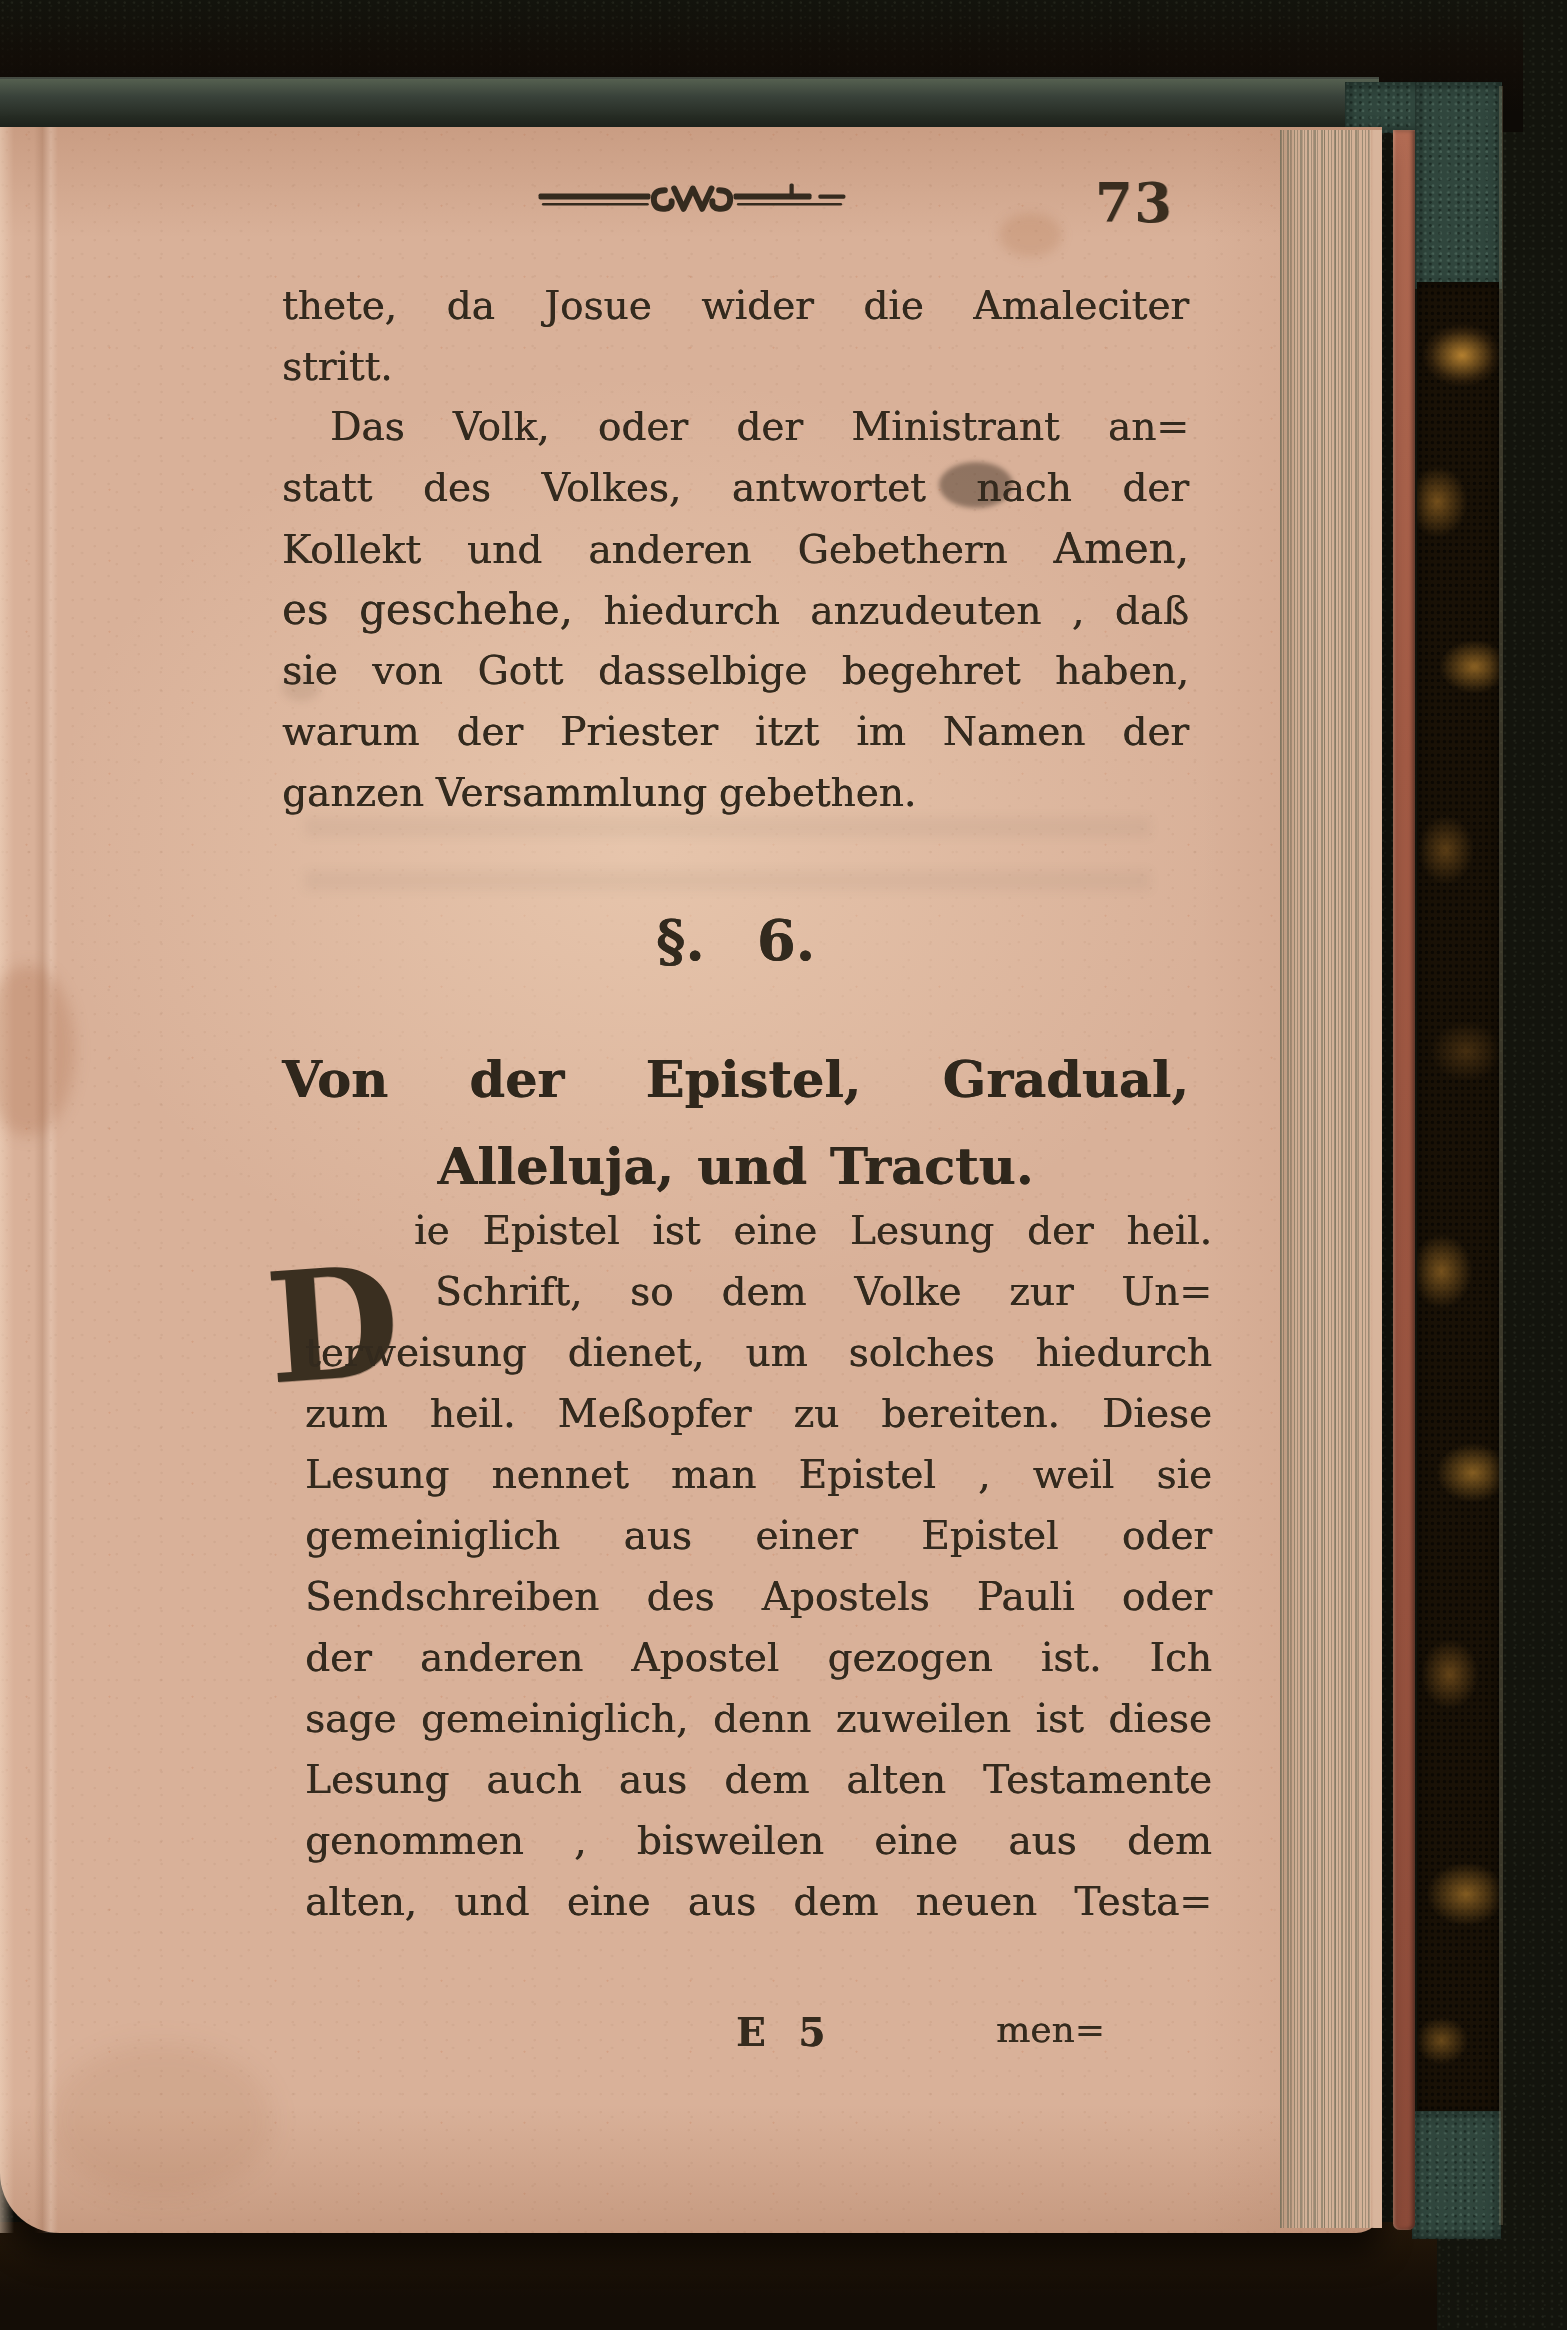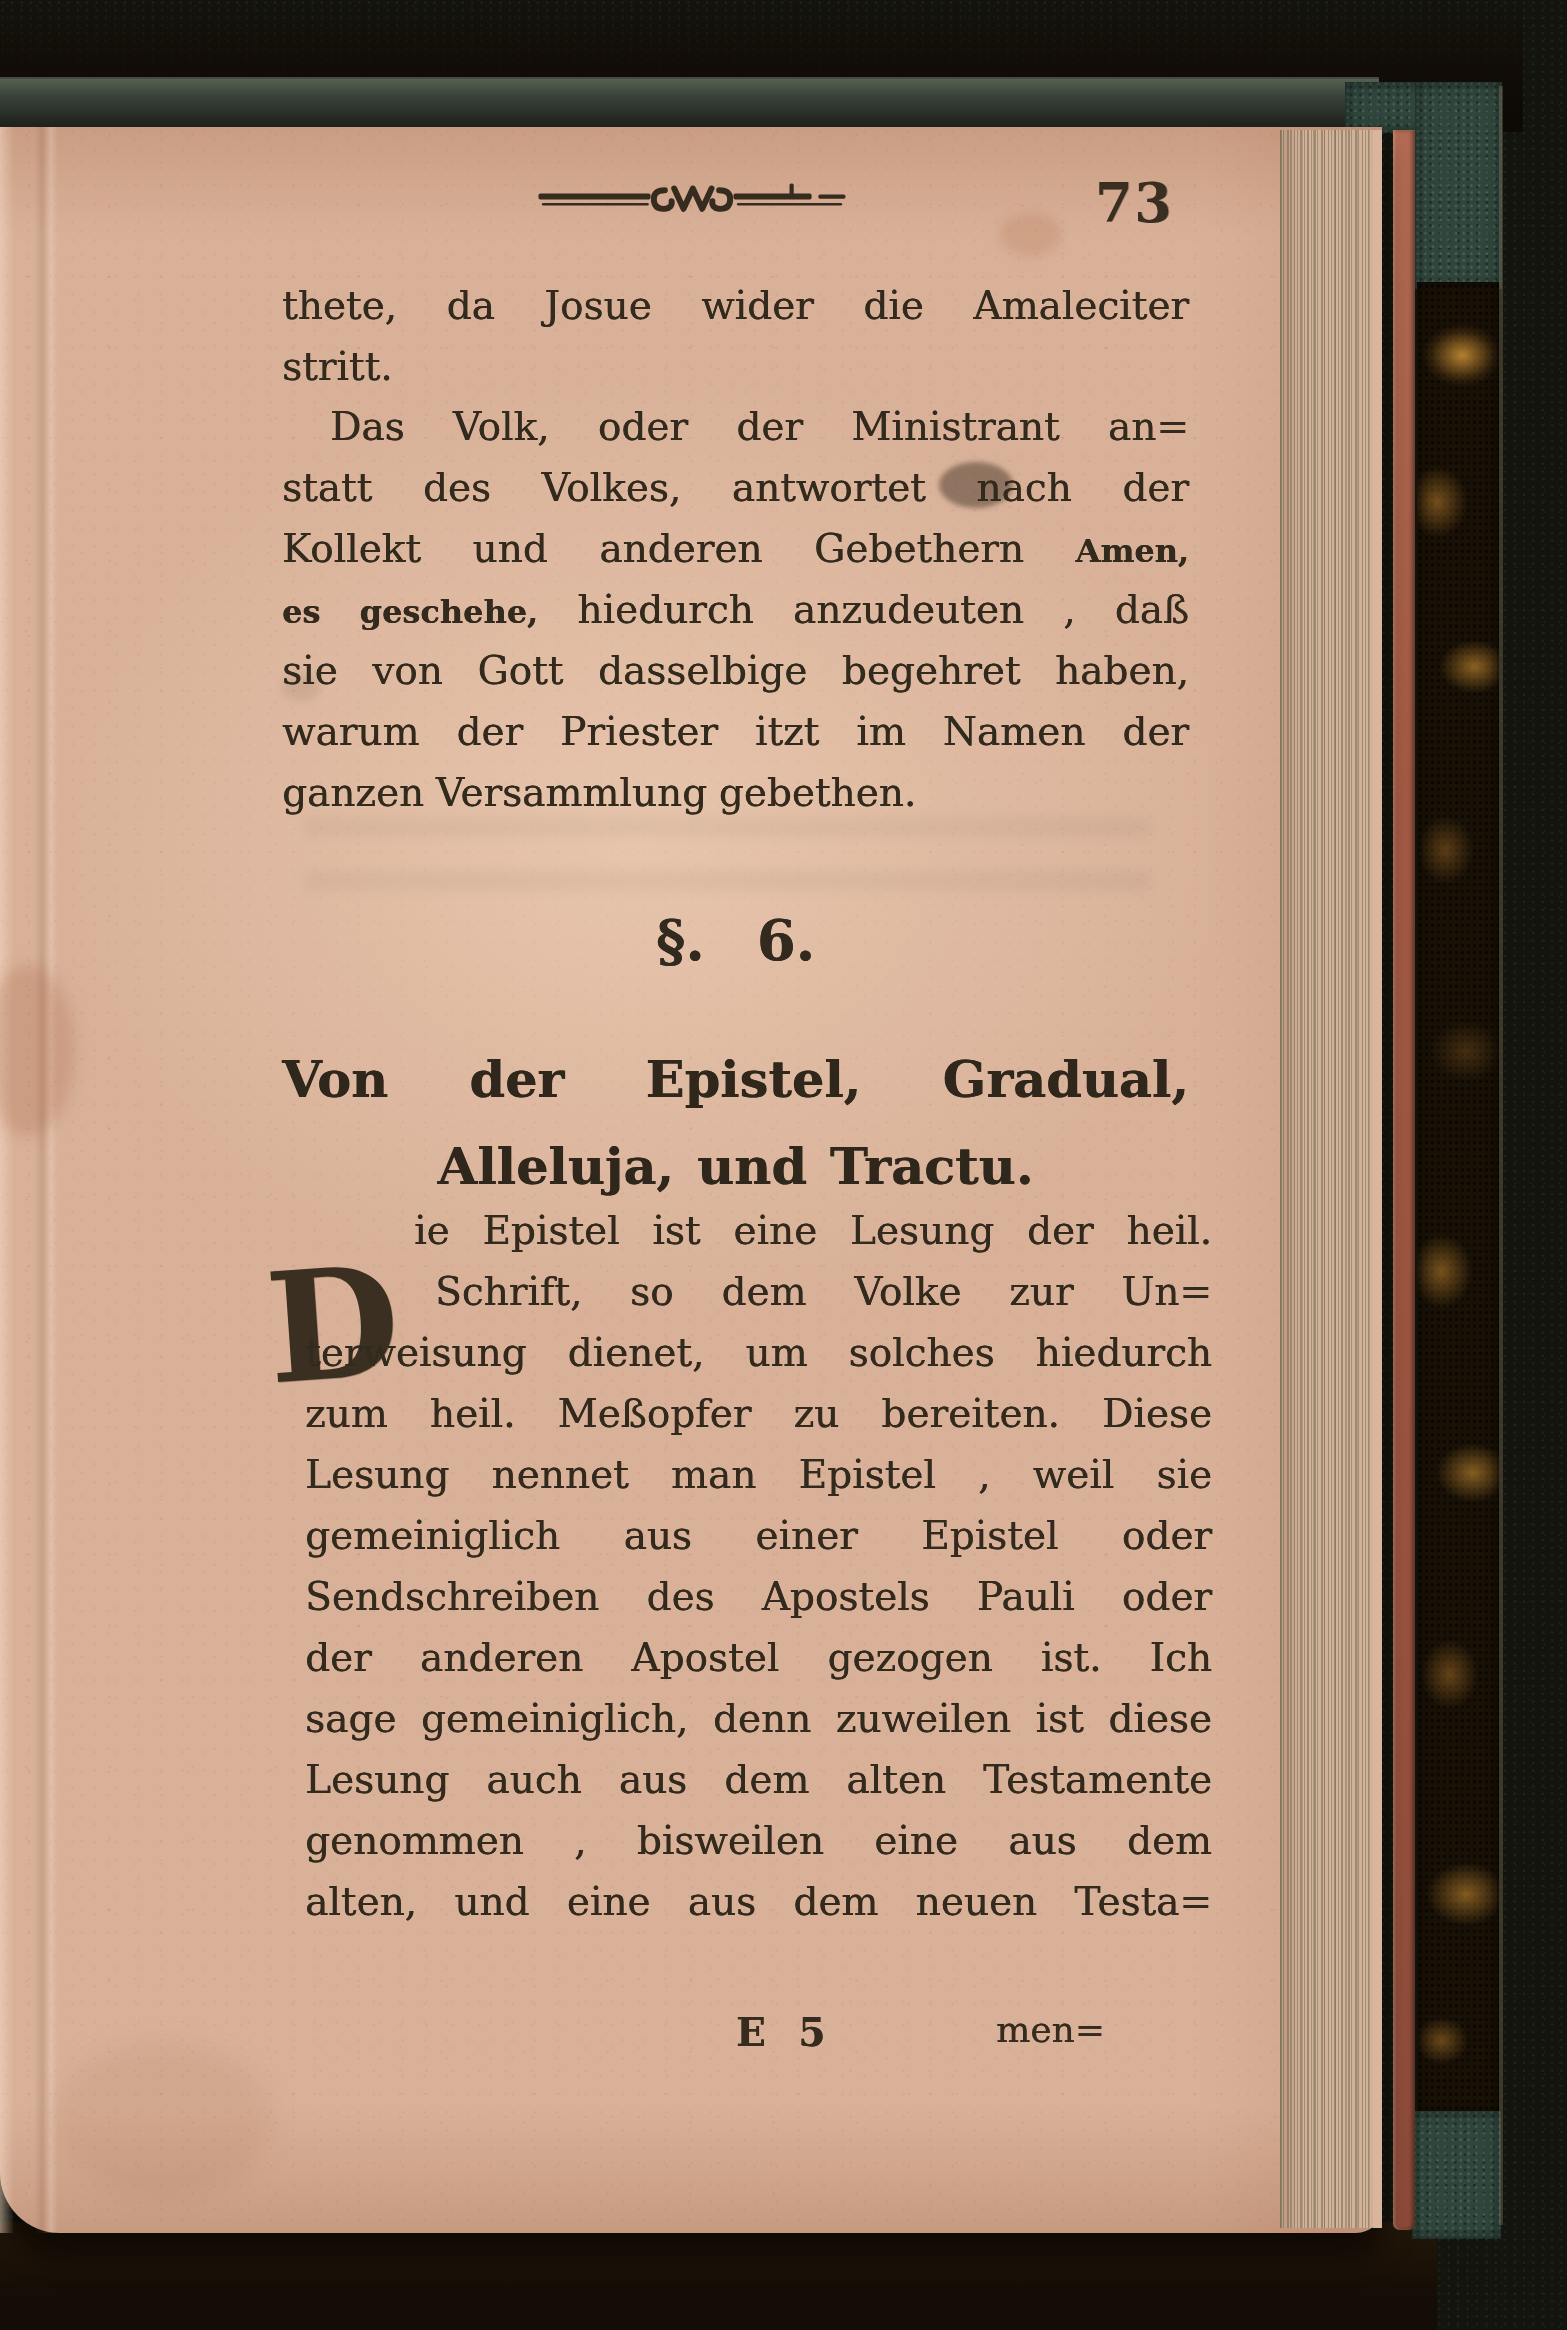--- a/index.html
+++ b/index.html
@@ -83,21 +83,21 @@
   .pagenum{left:1095px;top:44px;font-size:54px;font-weight:bold;color:#3a2e20;
     text-shadow:0.9px 0 0 rgba(58,46,32,.35);letter-spacing:1.7px;}
   .ornament{left:537px;top:53px;width:310px;height:39px;}
   .para{left:282px;width:907px;}
   .p1{top:151px;} .p2{top:272px;} .p3{top:1076px;margin-left:23px;}
   .line{display:flex;justify-content:space-between;align-items:baseline;height:61px;
     font-size:39px;line-height:56px;color:#332a1e;text-shadow:0.4px 0 0 currentColor;gap:12px;}
   .line.no-just{justify-content:flex-start;gap:.30em;}
   .line.center{justify-content:center;gap:.45em;}
   .w{white-space:nowrap;}
-  .w.em{font-weight:bold;font-size:32px;text-shadow:0.3px 0 0 currentColor;}
+  .w.em{font-weight:normal;font-size:42px;text-shadow:0.3px 0 0 currentColor;}
   .section-mark{left:282px;top:780px;width:907px;text-align:center;font-size:56px;
     font-weight:bold;color:#322a1e;word-spacing:32.5px;text-shadow:0.4px 0 0 currentColor;}
   .title{left:282px;top:924px;width:907px;}
   .title .line{height:87px;font-size:51px;font-weight:bold;color:#2f271c;
     text-shadow:0.5px 0 0 currentColor;}
   .dropcap{left:267px;top:1133px;font-size:152px;line-height:.85;font-weight:bold;
     color:#3a2f20;transform:rotate(-4deg);text-shadow:0.9px 0.9px 0 rgba(58,47,32,.35);}
   .footer-sig{left:712px;top:1882px;font-size:39px;font-weight:bold;color:#352b1e;
     word-spacing:19px;text-shadow:0.3px 0 0 currentColor;margin-left:24px;}
   .footer-catch{left:996px;top:1882px;font-size:36px;color:#352b1e;

